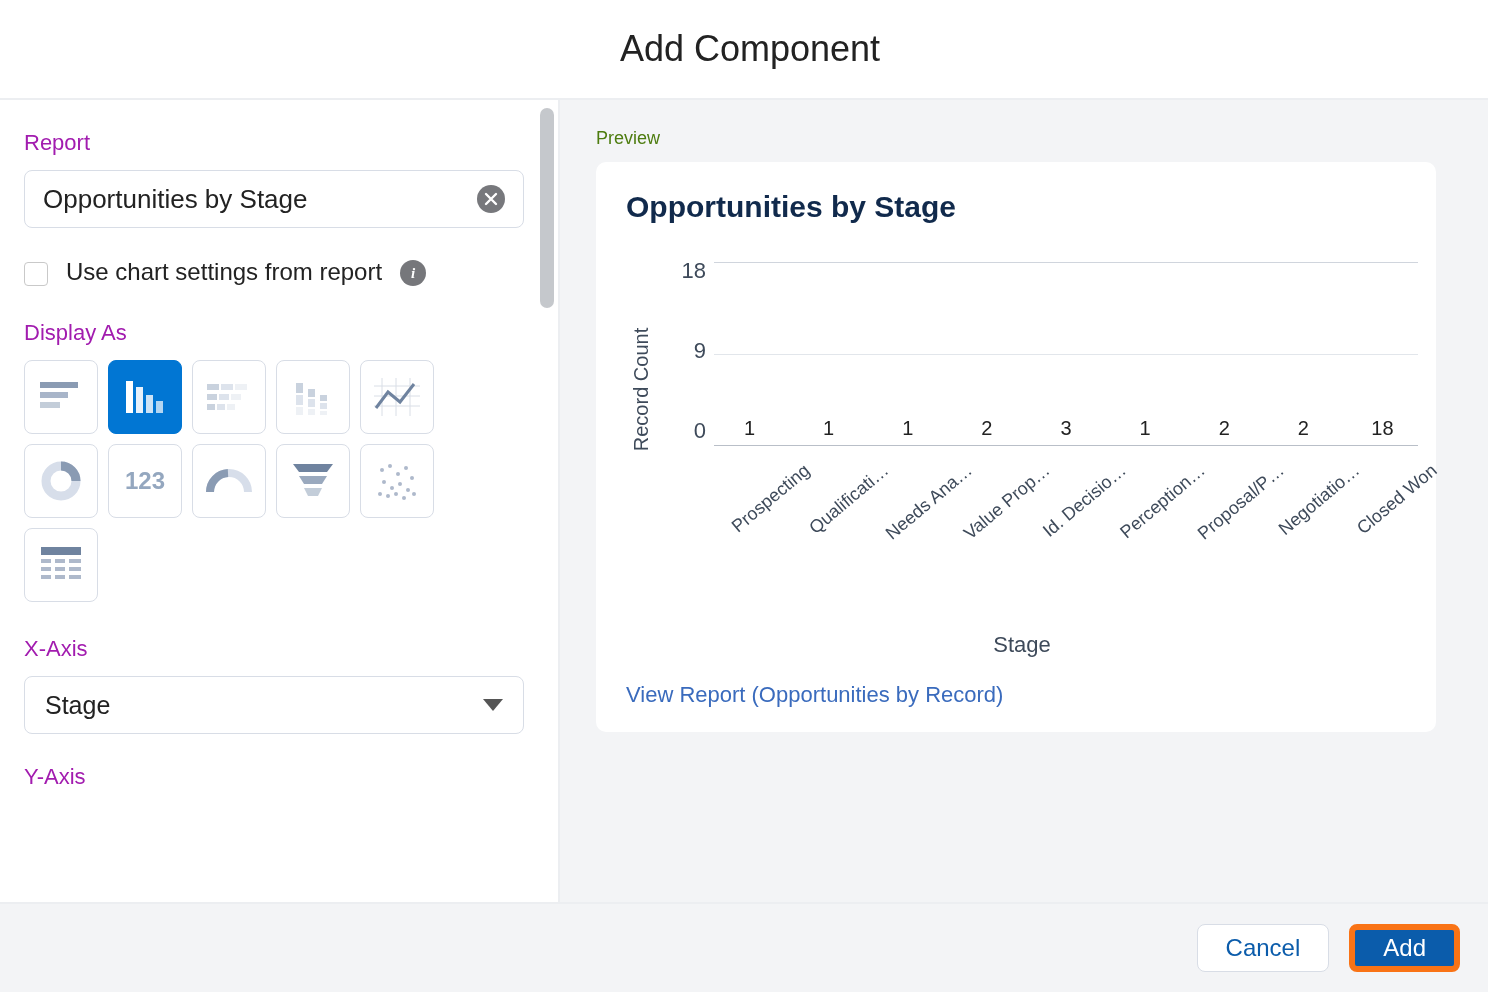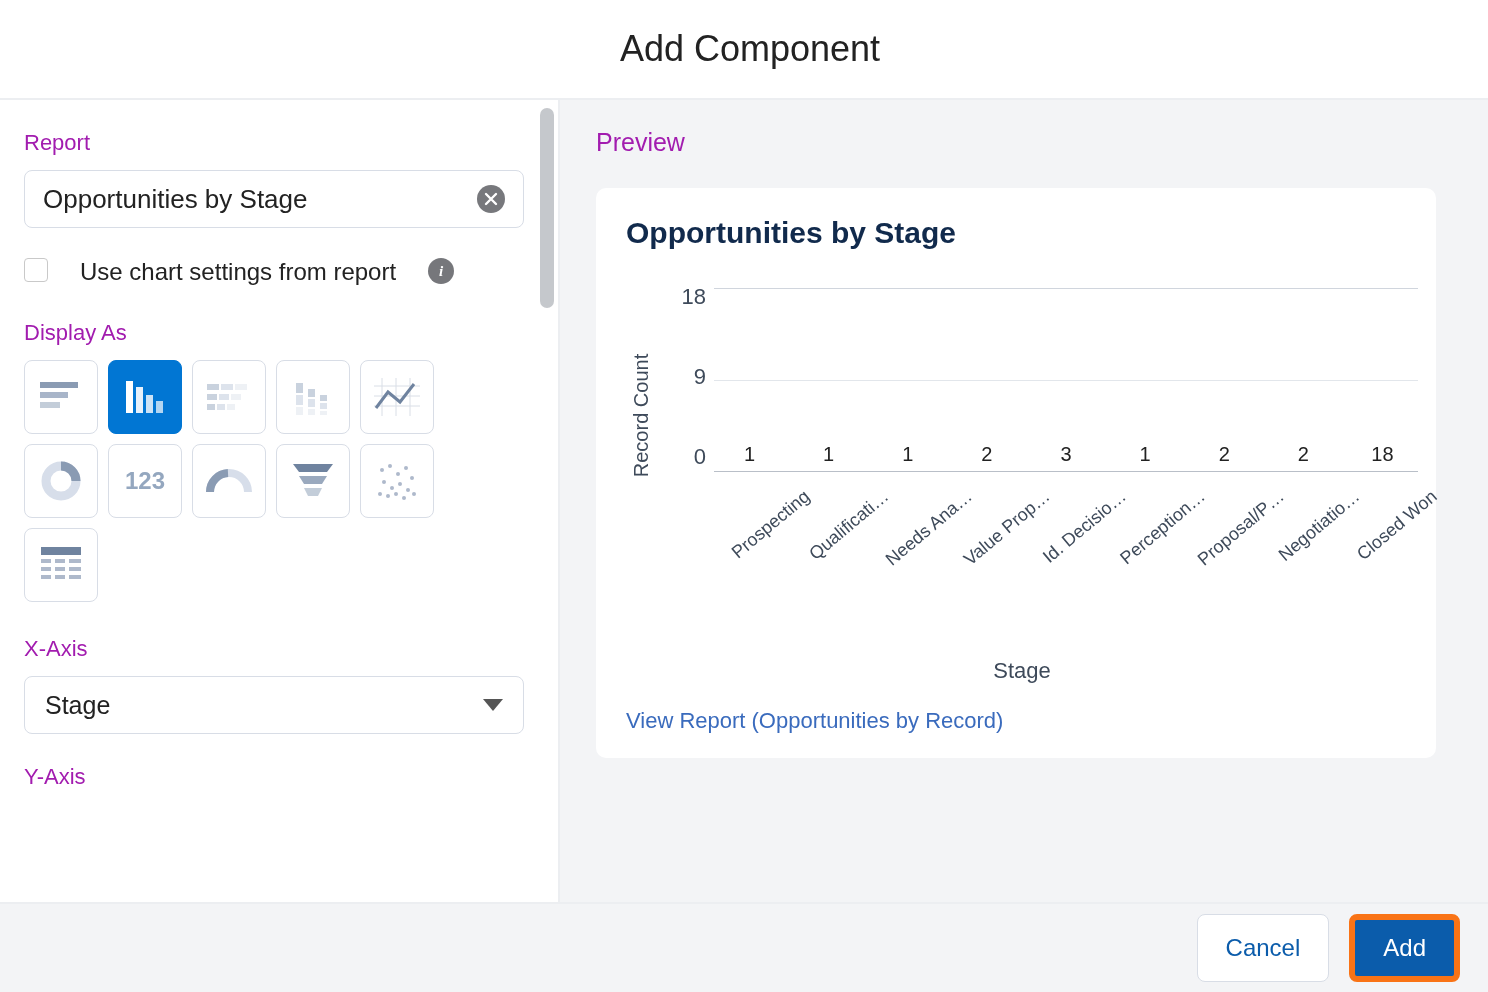--- a/index.html
+++ b/index.html
@@ -8,38 +8,38 @@
   .modal-title { font-size: 36px; font-weight: 400; color: #222; margin-left: 12px; }
   .body { position: absolute; top: 100px; bottom: 90px; left: 0; right: 0; display: flex; }
   .left-panel { width: 560px; height: 100%; padding: 30px 24px 0 24px; border-right: 2px solid #eceef1; position: relative; overflow: hidden; }
   .preview-panel { flex: 1; background: #f3f4f6; padding: 28px 36px; }
   .scrollbar-fake { position: absolute; top: 8px; right: 4px; width: 14px; height: 200px; background: #c5c8cc; border-radius: 7px; }
   .field-label { font-size: 22px; color: #a21caf; margin-bottom: 14px; display: block; }
   .report-input { position: relative; width: 500px; height: 58px; border: 1px solid #d8dde6; border-radius: 8px; display: flex; align-items: center; padding: 0 18px; margin-bottom: 30px; }
   .report-input-text { font-size: 26px; color: #222; flex: 1; }
   .clear-btn { width: 28px; height: 28px; border-radius: 50%; background: #77787c; display: flex; align-items: center; justify-content: center; cursor: pointer; }
   .clear-btn svg { fill: #fff; }
-  .checkbox-row { display: flex; align-items: flex-start; gap: 32px; margin-bottom: 34px; margin-top: 24px; }
+  .checkbox-row { display: flex; align-items: flex-end; gap: 18px; margin-bottom: 34px; margin-top: 24px; }
   .checkbox-box { width: 24px; height: 24px; border: 1px solid #c9c9c9; border-radius: 4px; background: #fff; }
   .checkbox-label { font-size: 24px; color: #222; }
   .info-badge { width: 26px; height: 26px; border-radius: 50%; background: #76777b; color: #fff; display: inline-flex; align-items: center; justify-content: center; font-size: 15px; font-weight: bold; font-style: italic; font-family: Georgia, serif; }
   .display-as-grid { display: flex; flex-wrap: wrap; gap: 10px; width: 440px; margin-bottom: 34px; }
   .da-tile { width: 74px; height: 74px; border: 1px solid #d8dde6; border-radius: 8px; display: flex; align-items: center; justify-content: center; background: #fff; cursor: pointer; }
   .da-tile.selected { background: #0176d3; border-color: #0176d3; }
   .da-tile svg { display: block; }
   .da-num-text { font-size: 24px; font-weight: 700; color: #94a7bf; }
   .select-box { position: relative; width: 500px; height: 58px; border: 1px solid #d8dde6; border-radius: 8px; display: flex; align-items: center; padding: 0 20px; margin-bottom: 30px; }
   .select-text { font-size: 25px; color: #222; flex: 1; }
   .select-caret { width: 0; height: 0; border-left: 10px solid transparent; border-right: 10px solid transparent; border-top: 12px solid #555; }
   .footer { position: absolute; left: 0; right: 0; bottom: 0; height: 90px; background: #f3f4f6; border-top: 2px solid #eceef1; display: flex; justify-content: flex-end; align-items: center; padding-right: 28px; gap: 20px; }
-  .btn { height: 68px; padding: 0 28px; border-radius: 8px; font-size: 24px; display: flex; align-items: center; justify-content: center; cursor: pointer; }
+  .btn { height: 48px; padding: 0 28px; border-radius: 8px; font-size: 24px; display: flex; align-items: center; justify-content: center; cursor: pointer; }
   .btn-neutral { background: #fff; border: 1px solid #d8dde6; color: #0b5cab; }
   .btn-brand { background: #0b5cab; border: 6px solid #f97316; color: #fff; }
   
-  .preview-label { font-size: 25px; color: #a21caf; margin-bottom: 31px; }
+  .preview-label { font-size: 18px; color: #4d7c0f; margin-bottom: 13px; }
   .chart-card { width: 840px; background: #fff; border-radius: 10px; padding: 28px 18px 24px 30px; }
   .chart-title { font-size: 30px; font-weight: 700; color: #112a4c; margin-bottom: 30px; }
   .chart-zone { display: flex; height: 270px; }
   .y-title-wrap { width: 32px; display: flex; align-items: center; justify-content: center; }
   .y-title { transform: rotate(-90deg); white-space: nowrap; font-size: 20px; color: #3e4a5a; }
   .y-ticks { width: 56px; display: flex; flex-direction: column; justify-content: space-between; align-items: flex-end; font-size: 22px; color: #3e4a5a; padding: 4px 8px 50px 0; height: 240px; }
   .plot { flex: 1; position: relative; height: 240px; }
   .plot-area { position: absolute; left: 0; right: 0; top: 8px; bottom: 48px; border-top: 1px solid #d0d5dd; border-bottom: 1px solid #b9bfc8; }
   .grid-mid { position: absolute; left: 0; right: 0; top: 50%; border-top: 1px solid #e2e6eb; }
   .bars { position: absolute; left: 0; right: 0; bottom: 0; top: 0; display: flex; align-items: flex-end; gap: 8px; }

